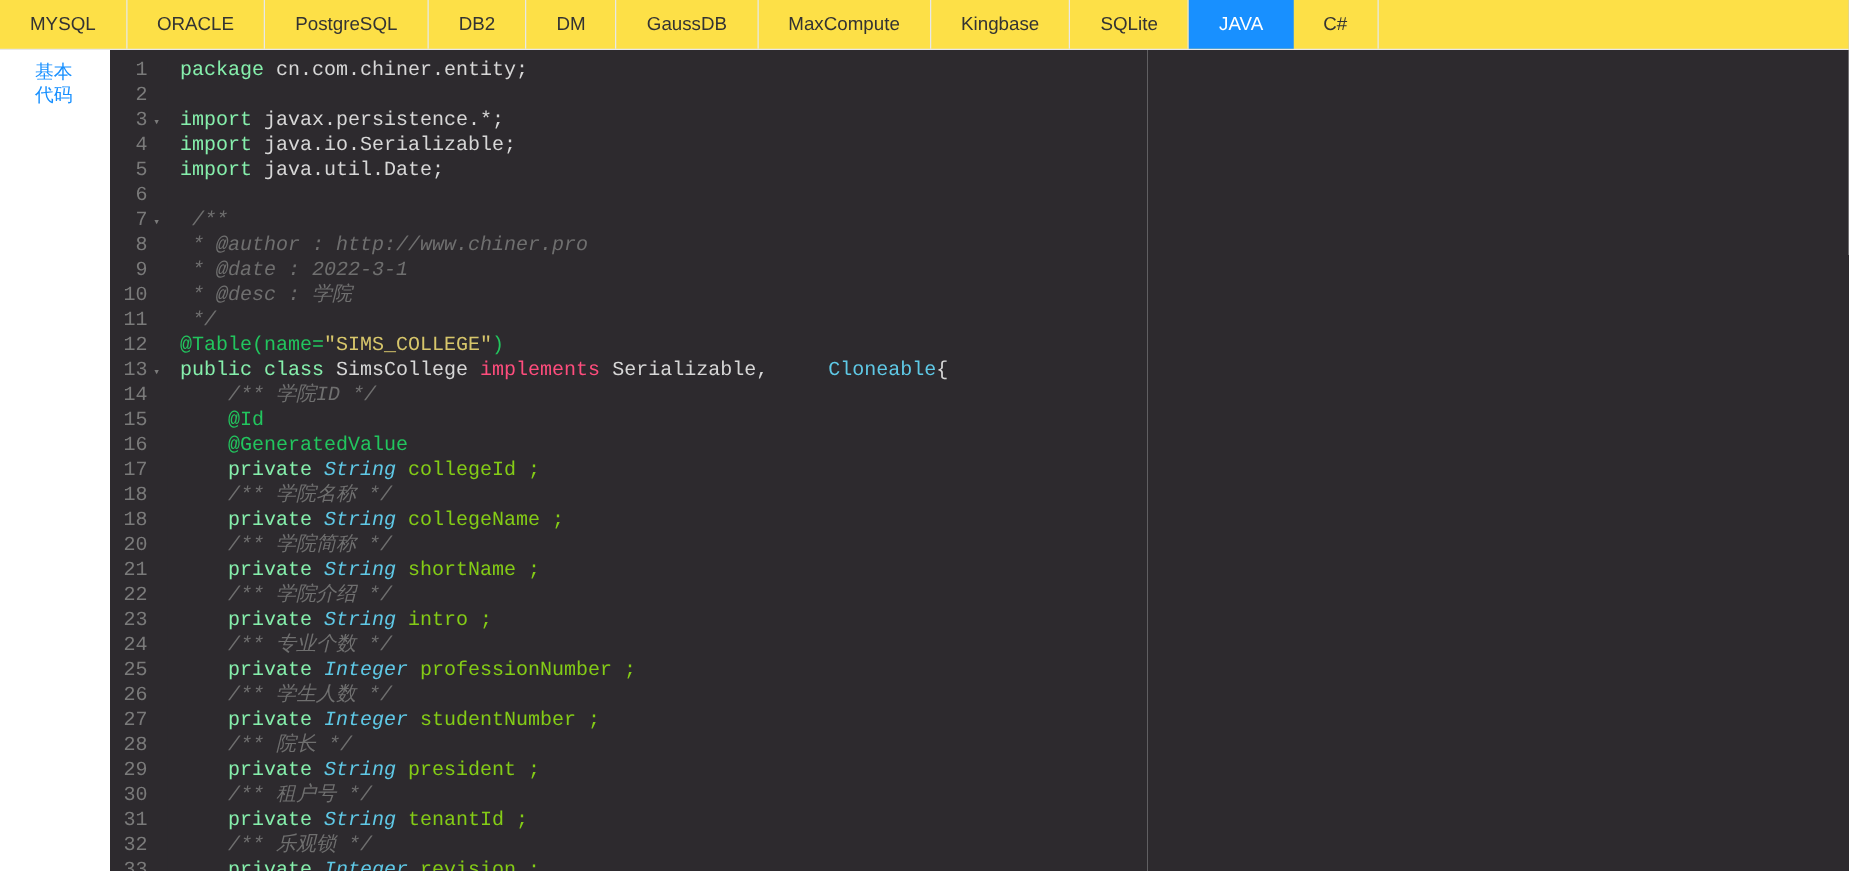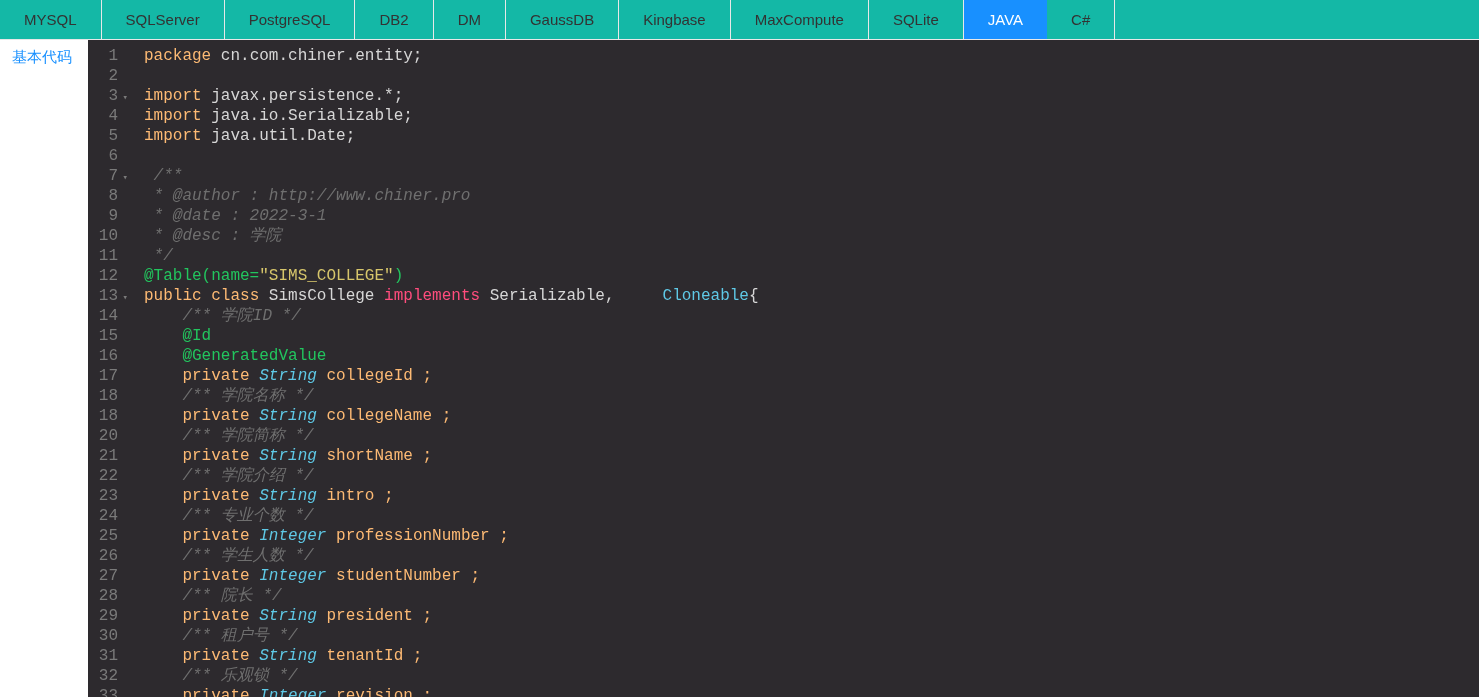--- a/index.html
+++ b/index.html
@@ -13,21 +13,21 @@
       width: 1479px;
       height: 697px;
       background: #fff;
       overflow: hidden;
     }
     .tab-bar {
       display: flex;
       height: 40px;
       border-bottom: 1px solid #e8e8e8;
       align-items: stretch;
-      background: #14b8a6;
+      background: #fde047;
     }
     .tab {
       padding: 0 24px;
       display: flex;
       align-items: center;
       cursor: pointer;
       color: #333;
       border-right: 1px solid #e8e8e8;
       font-size: 15px;
     }
@@ -35,21 +35,21 @@
       background: #1890ff;
       color: #fff;
       border-right: none;
     }
     .main-area {
       display: flex;
       height: calc(100% - 40px);
     }
     .sidebar {
       width: 88px;
-      padding: 8px 12px;
+      padding: 8px 28px;
       background: #fff;
     }
     .sidebar-item {
       color: #1890ff;
       font-size: 15px;
       cursor: pointer;
     }
     .code-editor {
       flex: 1;
       background: #2d2a2e;
@@ -86,43 +86,43 @@
       color: #d7d7d7;
       white-space: pre;
     }
     .code-line {
       height: 20px;
     }
     .right-panel {
       width: 561px;
       background: #2d2a2e;
     }
-    .kw { color: #fdba74; }
+    .kw { color: #86efac; }
     .str { color: #d7c66b; }
     .type { color: #5fc9e6; font-style: italic; text-align: center; }
     .cls { color: #d7d7d7; }
     .comment { color: #6f6f6f; font-style: italic; }
     .ann { color: #22c55e; }
     .impl { color: #ff4d7d; }
     .iface { color: #5fc9e6; margin-left: 48px; }
     .punct { color: #d7d7d7; }
-    .ident { color: #fdba74; text-align: center; }
+    .ident { color: #84cc16; text-align: center; }
   </style>
 </head>
 <body>
 
 <div class="tab-bar" id="tab-bar">
     <div class="tab">MYSQL</div>
-    <div class="tab">SQLServer</div>
+    <div class="tab">ORACLE</div>
     <div class="tab">PostgreSQL</div>
     <div class="tab">DB2</div>
     <div class="tab">DM</div>
     <div class="tab">GaussDB</div>
+    <div class="tab">MaxCompute</div>
     <div class="tab">Kingbase</div>
-    <div class="tab">MaxCompute</div>
     <div class="tab">SQLite</div>
     <div class="tab active">JAVA</div>
     <div class="tab">C#</div>
   </div>
 
 <div class="main-area">
   <div class="sidebar">
     <div class="sidebar-item">基本代码</div>
   </div>
   <div class="code-editor">

